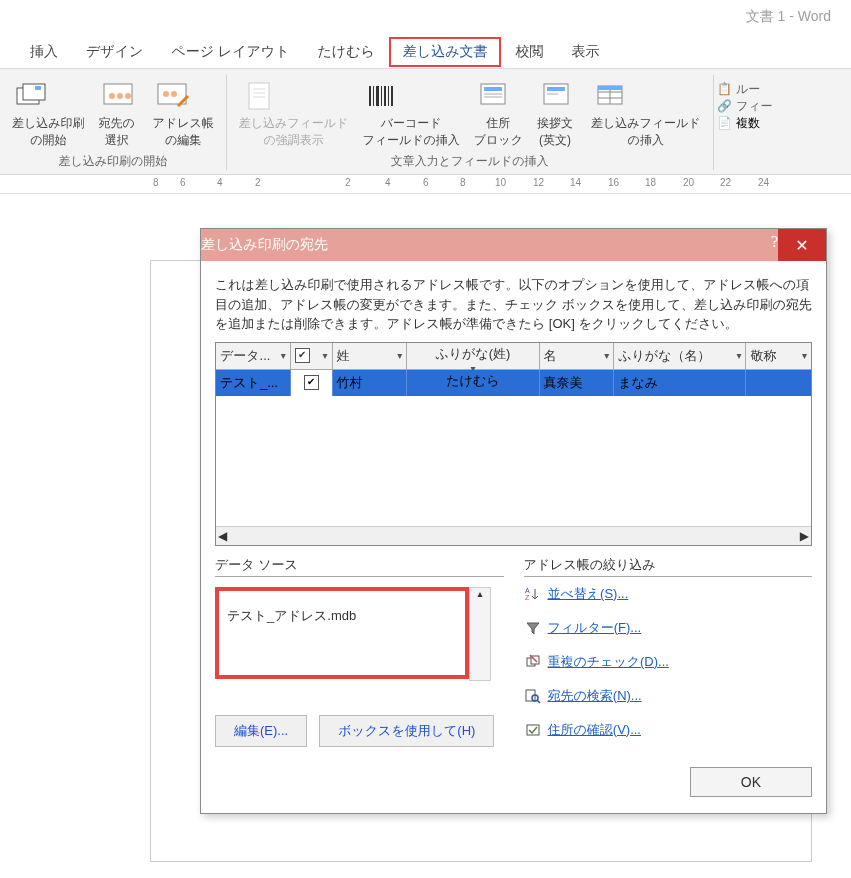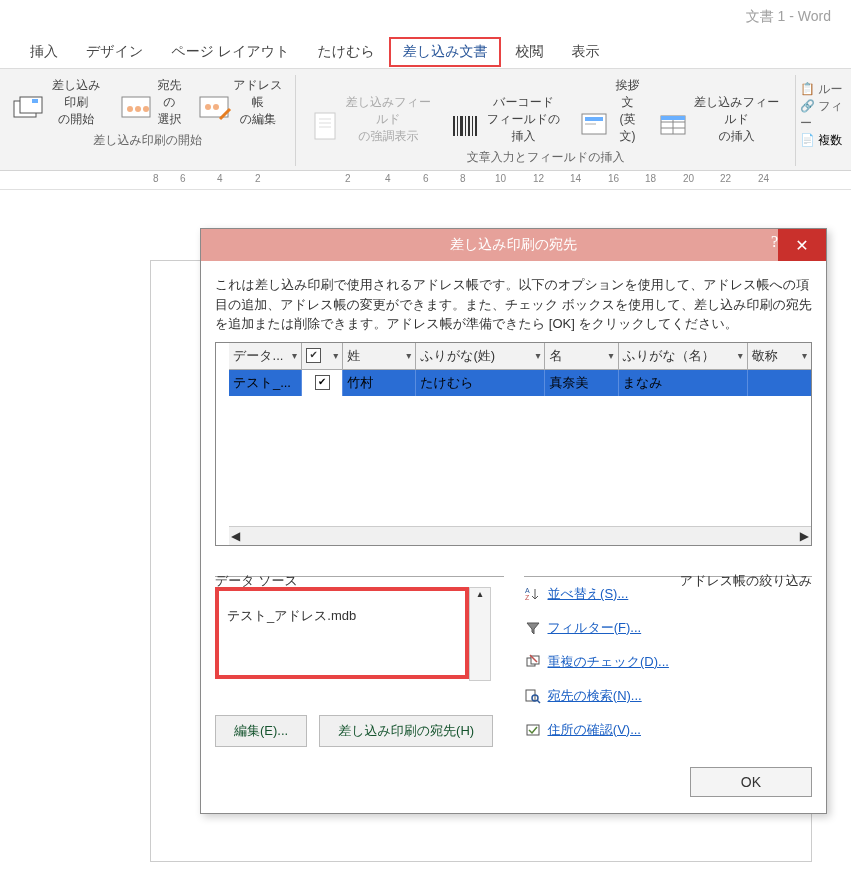--- a/index.html
+++ b/index.html
@@ -53,22 +53,22 @@
     display: flex;
     flex-direction: column;
     align-items: center;
   }
   .ribbon-items {
     display: flex;
     gap: 2px;
   }
   .ribbon-btn {
     display: flex;
-    flex-direction: row;
-    align-items: flex-end;
+    flex-direction: column;
+    align-items: flex-start;
     padding: 2px 6px;
     font-size: 12px;
     color: #444;
     text-align: center;
     cursor: pointer;
   }
   .ribbon-btn.disabled { color: #aaa; }
   .ribbon-icon {
     width: 40px;
     height: 38px;
@@ -113,41 +113,40 @@
     background: #fff;
     border: 1px solid #8a8a8a;
     box-shadow: 3px 3px 8px rgba(0,0,0,0.2);
   }
   .dialog-titlebar {
     background: #e6a19a;
     color: #fff;
     height: 32px;
     display: flex;
     align-items: center;
-    justify-content: center;
+    justify-content: flex-start;
     position: relative;
     font-size: 14px;
     font-family: Liberation Serif, serif;
   }
   .dialog-titlebar .help {
     position: absolute; right: 48px; top: 4px; color: #fff; font-size: 16px; cursor: pointer;
   }
   .dialog-titlebar .close {
     position: absolute; right: 0; top: 0;
     width: 48px; height: 32px;
     background: #c9302c;
     display:flex;align-items:center;justify-content:center;
     color:#fff; font-size: 16px; cursor: pointer;
   }
   .dialog-body { padding: 14px 14px 16px 14px; }
   .dialog-text { font-size: 13px; line-height: 1.5; color: #333; }
   .grid {
     margin-top: 8px;
     border: 1px solid #888;
-    padding-left: 13px;
   }
   .grid-head, .grid-row {
     display: flex;
     font-size: 13px;
   }
   .grid-head .cell {
     background: #f2f2f2;
     border-right: 1px solid #aaa;
     border-bottom: 1px solid #aaa;
     padding: 2px 4px;
@@ -171,21 +170,21 @@
   .arrow { font-size:10px; color:#555;}
   .lower { display: flex; gap: 20px; margin-top: 10px;}
   .fieldset {
     flex: 1;
     position: relative;
   }
   .fieldset-label {
     font-size: 13px;
     color: #333;
     position: relative;
-    top: 16px;
+    top: 0;
   }
   .fs-line {
     border-top: 1px solid #aaa;
     margin-top: 2px;
   }
   .ds-box-wrap { display:flex; margin-top:10px; gap:0;}
   .ds-box {
     border: 4px solid #e84343;
     width: 230px;
     height: 60px;
@@ -201,24 +200,24 @@
     display:flex;
     align-items:flex-start;
     justify-content:center;
     font-size:10px;
   }
   .ds-btns { display:flex; gap:12px; margin-top: 34px;}
   .ds-btn {
     padding: 6px 18px;
     border: 1px solid #bbb;
     background: #f0f0f0;
-    color: #14532d;
+    color: #1d4ed8;
     font-size: 13px;
   }
-  .filter-col { width: 220px; text-align: right; }
+  .filter-col { width: 220px; }
   .filter-link {
     display: flex;
     align-items: center;
     gap: 6px;
     color: #1a5fc4;
     text-decoration: underline;
     font-size: 13px;
     padding: 8px 0;
     cursor: pointer;
   }
@@ -228,21 +227,21 @@
     padding: 6px 50px;
     border: 1px solid #999;
     background: #f4f4f4;
     font-size: 14px;
     margin-top: 20px;
     cursor:pointer;
   }
   .col-data  { width: 72px; }
   .col-chk   { width: 36px; justify-content:center;}
   .col-sei   { width: 72px; }
-  .col-furi1 { width: 135px; }
+  .col-furi1 { width: 135px; flex-direction: column; }
   .col-mei   { width: 72px; }
   .col-furi2 { width: 135px; }
   .col-kei   { width: 62px; border-right:none !important;}
 </style>
 </head>
 <body>
 
 <div class="app-title">文書 1 - Word</div>
 
 <div class="tabs">
@@ -318,20 +317,32 @@
               <rect x="8" y="4" width="1" height="20" fill="#333"></rect>
               <rect x="11" y="4" width="3" height="20" fill="#333"></rect>
               <rect x="16" y="4" width="1" height="20" fill="#333"></rect>
               <rect x="19" y="4" width="2" height="20" fill="#333"></rect>
               <rect x="23" y="4" width="1" height="20" fill="#333"></rect>
               <rect x="26" y="4" width="2" height="20" fill="#333"></rect>
             </svg>
         </div>
         <span style="white-space:pre-line;">バーコード
 フィールドの挿入</span>
+      </div>
+      <div class="ribbon-btn">
+        <div class="ribbon-icon">
+          <svg width="30" height="28">
+              <rect x="2" y="2" width="24" height="20" fill="#fff" stroke="#888"></rect>
+              <rect x="5" y="5" width="18" height="4" fill="#6ab0ff"></rect>
+              <line x1="5" y1="12" x2="23" y2="12" stroke="#aaa"></line>
+              <line x1="5" y1="15" x2="23" y2="15" stroke="#aaa"></line>
+            </svg>
+        </div>
+        <span style="white-space:pre-line;">住所
+ブロック</span>
       </div>
       <div class="ribbon-btn">
         <div class="ribbon-icon">
           <svg width="30" height="28">
               <rect x="2" y="2" width="24" height="20" fill="#fff" stroke="#888"></rect>
               <rect x="5" y="5" width="18" height="4" fill="#6ab0ff"></rect>
               <line x1="5" y1="12" x2="16" y2="12" stroke="#aaa"></line>
             </svg>
         </div>
         <span style="white-space:pre-line;">挨拶文
@@ -446,21 +457,21 @@
         <div class="ds-box-wrap">
           <div class="ds-box">
             <span>テスト_アドレス.mdb</span>
           </div>
           <div class="ds-scroll">
               <span>▴</span>
             </div>
         </div>
         <div class="ds-btns">
           <div class="ds-btn">編集(E)...</div>
-          <div class="ds-btn">差し込み印刷の宛先(H)</div>
+          <div class="ds-btn">ボックスを使用して(H)</div>
         </div>
       </div>
 
       <div class="fieldset filter-col">
         <div class="fieldset-label">アドレス帳の絞り込み</div>
         <div class="fs-line"></div>
         <div class="filter-link">
           <span class="filter-icon">
             <svg width="16" height="16">
                 <text x="0" y="7" font-size="7" fill="#2a579a">A</text>

